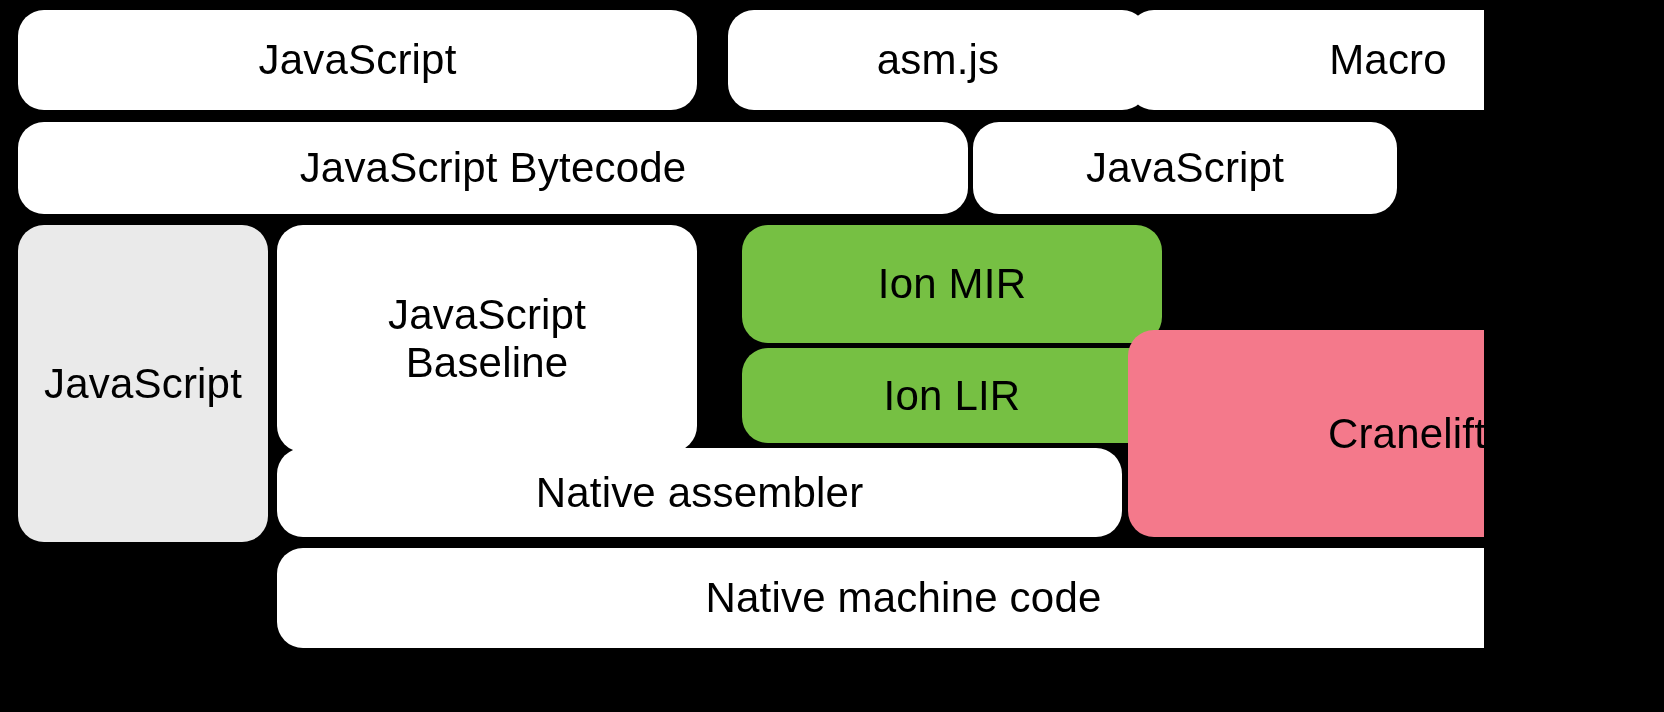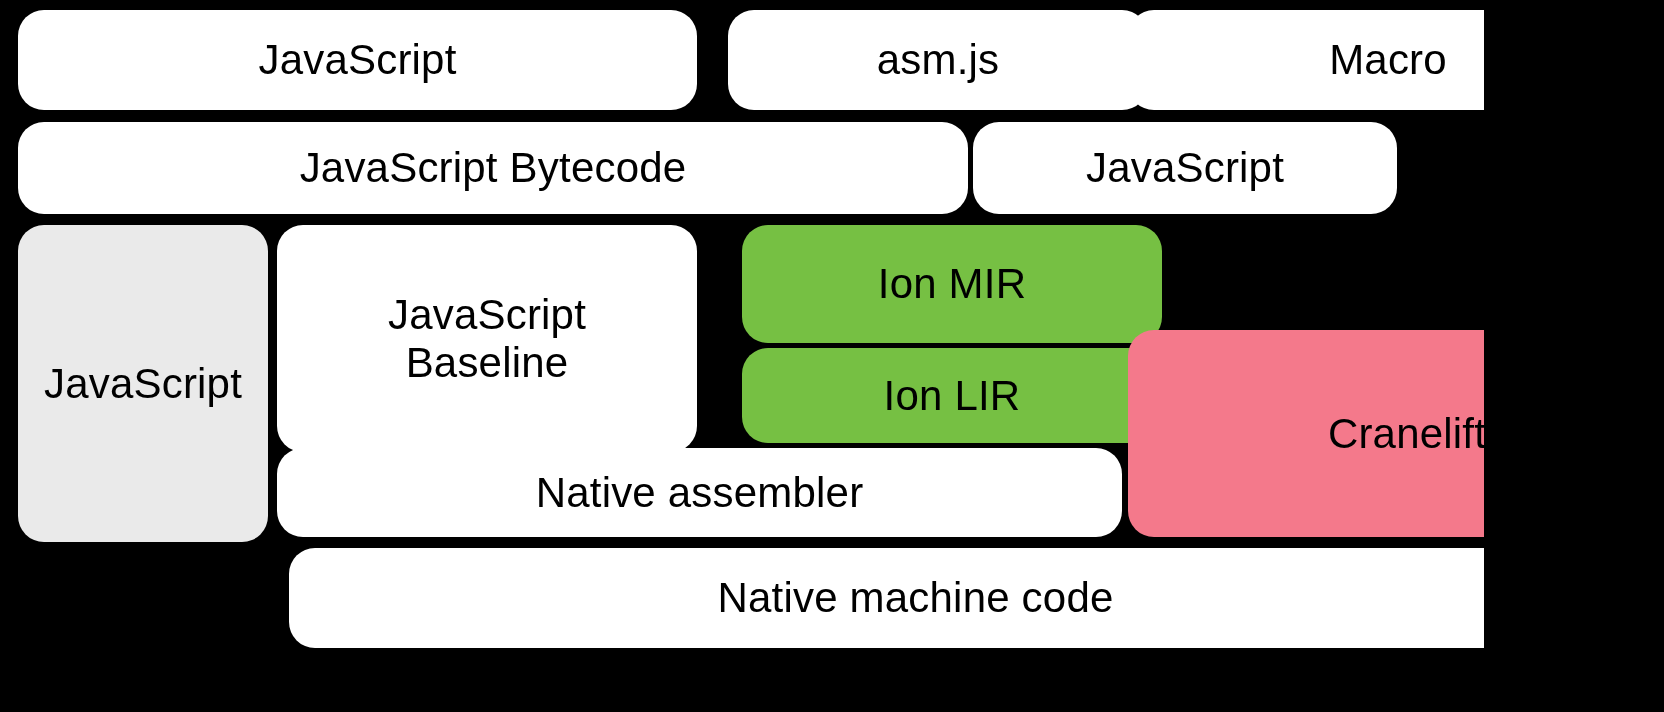--- a/index.html
+++ b/index.html
@@ -50,21 +50,21 @@
   #n-js-bytecode       { left: 18px;   top: 122px; width: 950px; height: 92px; }
   #n-baldrmonkey       { left: 973px;  top: 122px; width: 424px; height: 92px; }
   
   #n-interpreter       { left: 18px;   top: 225px; width: 250px; height: 317px; }
   #n-js-baseline       { left: 277px;  top: 225px; width: 420px; height: 227px; }
   #n-ion-mir           { left: 702px;  top: 225px; width: 420px; height: 118px; }
   #n-ion-lir           { left: 702px;  top: 348px; width: 420px; height: 95px; align-items: center; }
   #n-cranelift         { left: 1128px; top: 330px; width: 520px; height: 207px; }
   #n-macro-assembler   { left: 277px;  top: 448px; width: 845px; height: 89px; }
   
-  #n-native-code       { left: 277px;  top: 548px; width: 1253px; height: 100px; margin-left: 12px; }
+  #n-native-code       { left: 277px;  top: 548px; width: 1253px; height: 100px; }
 </style>
 </head>
 <body>
 
 <div id="diagram">
 
   <div class="node" id="n-javascript">
     <span class="label">JavaScript</span>
   </div>
   <div class="node" id="n-asmjs">

